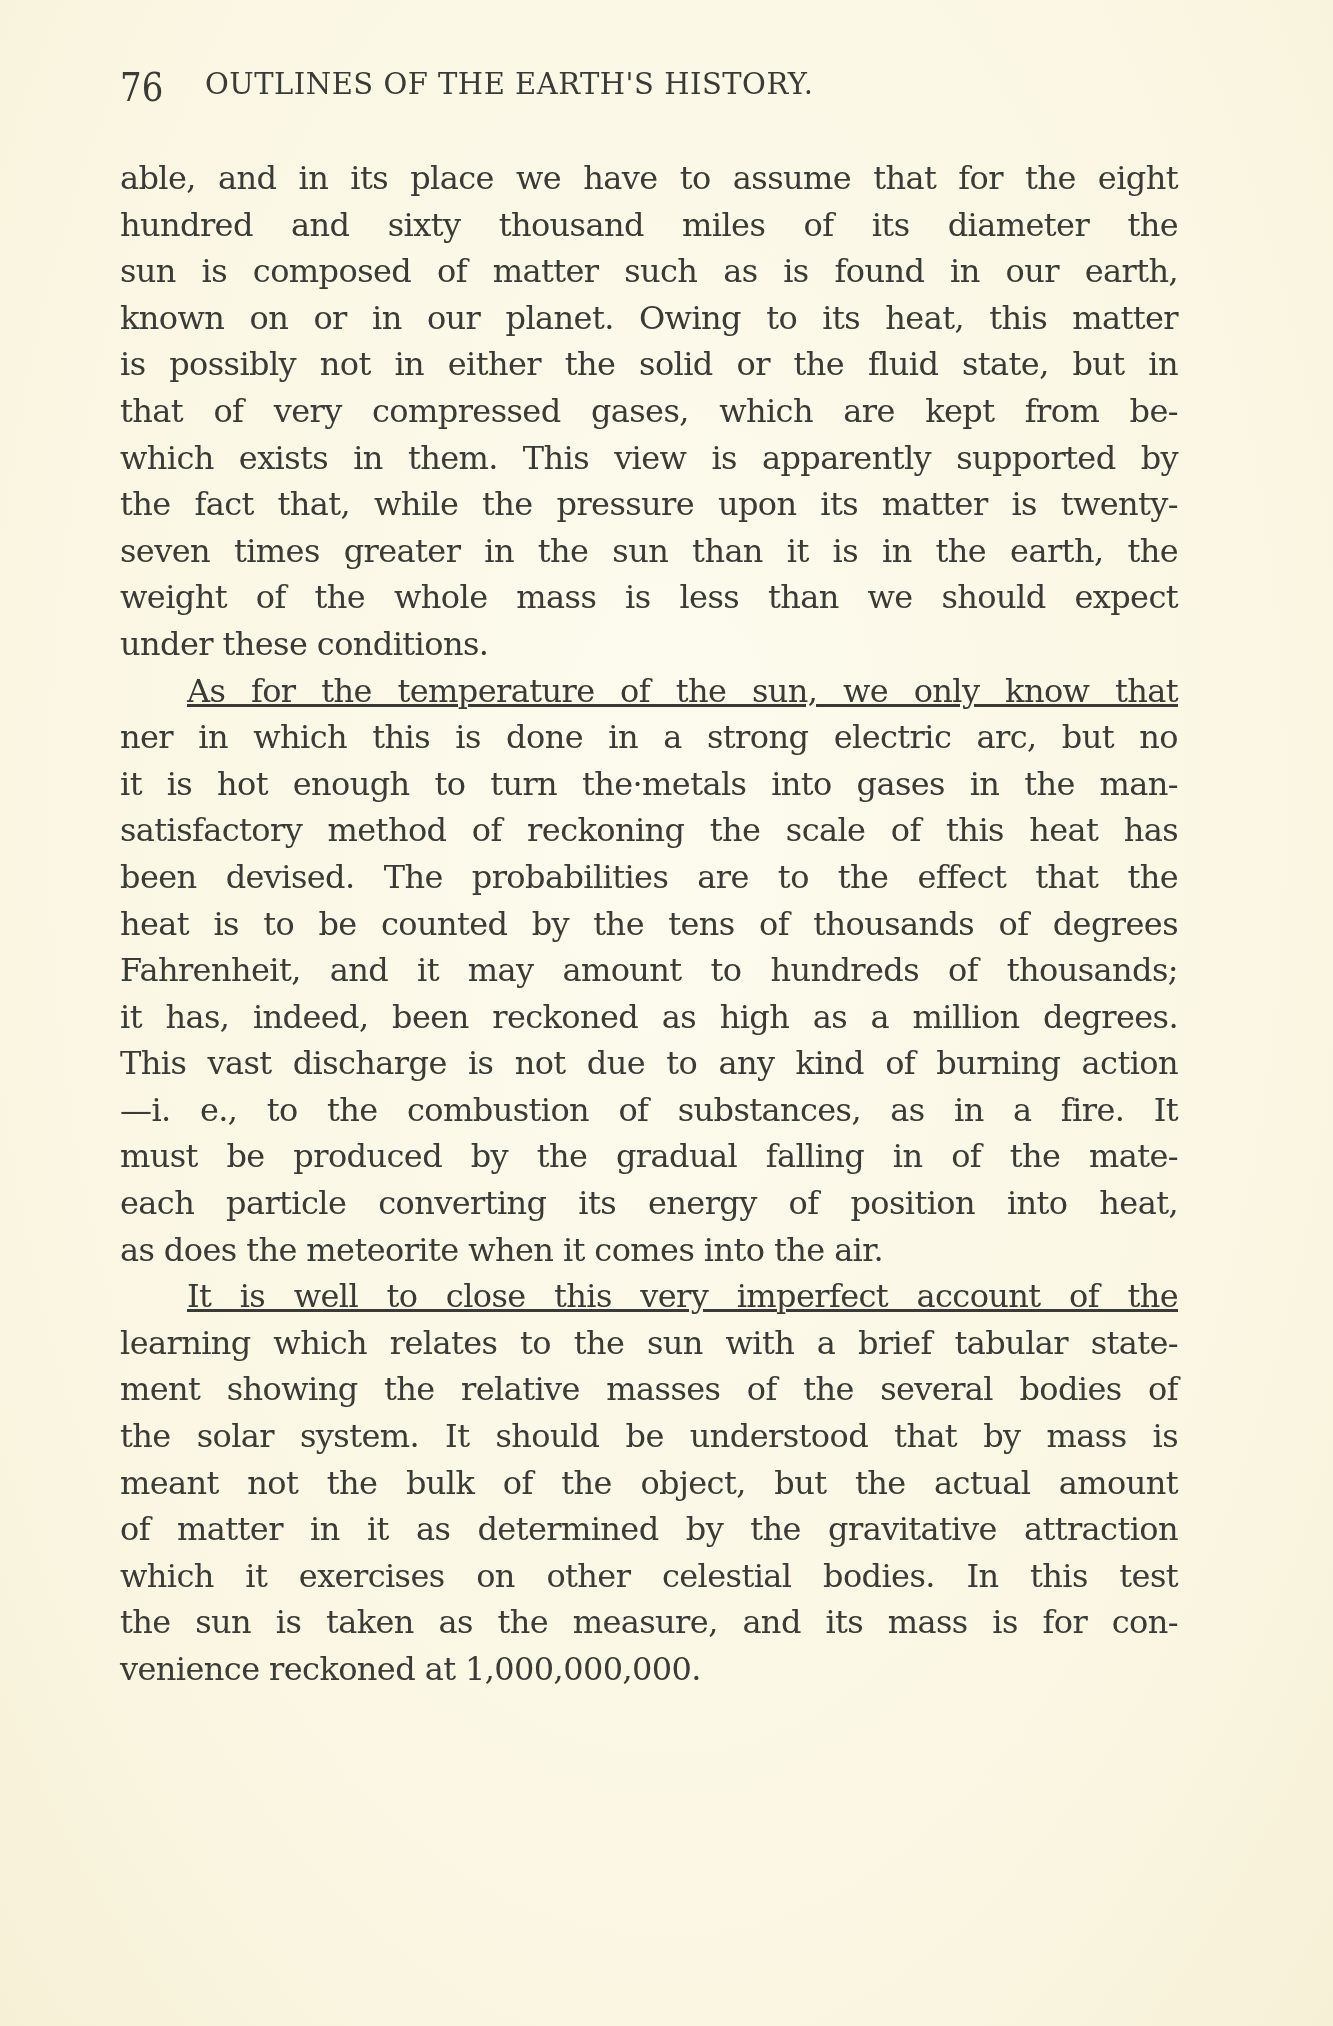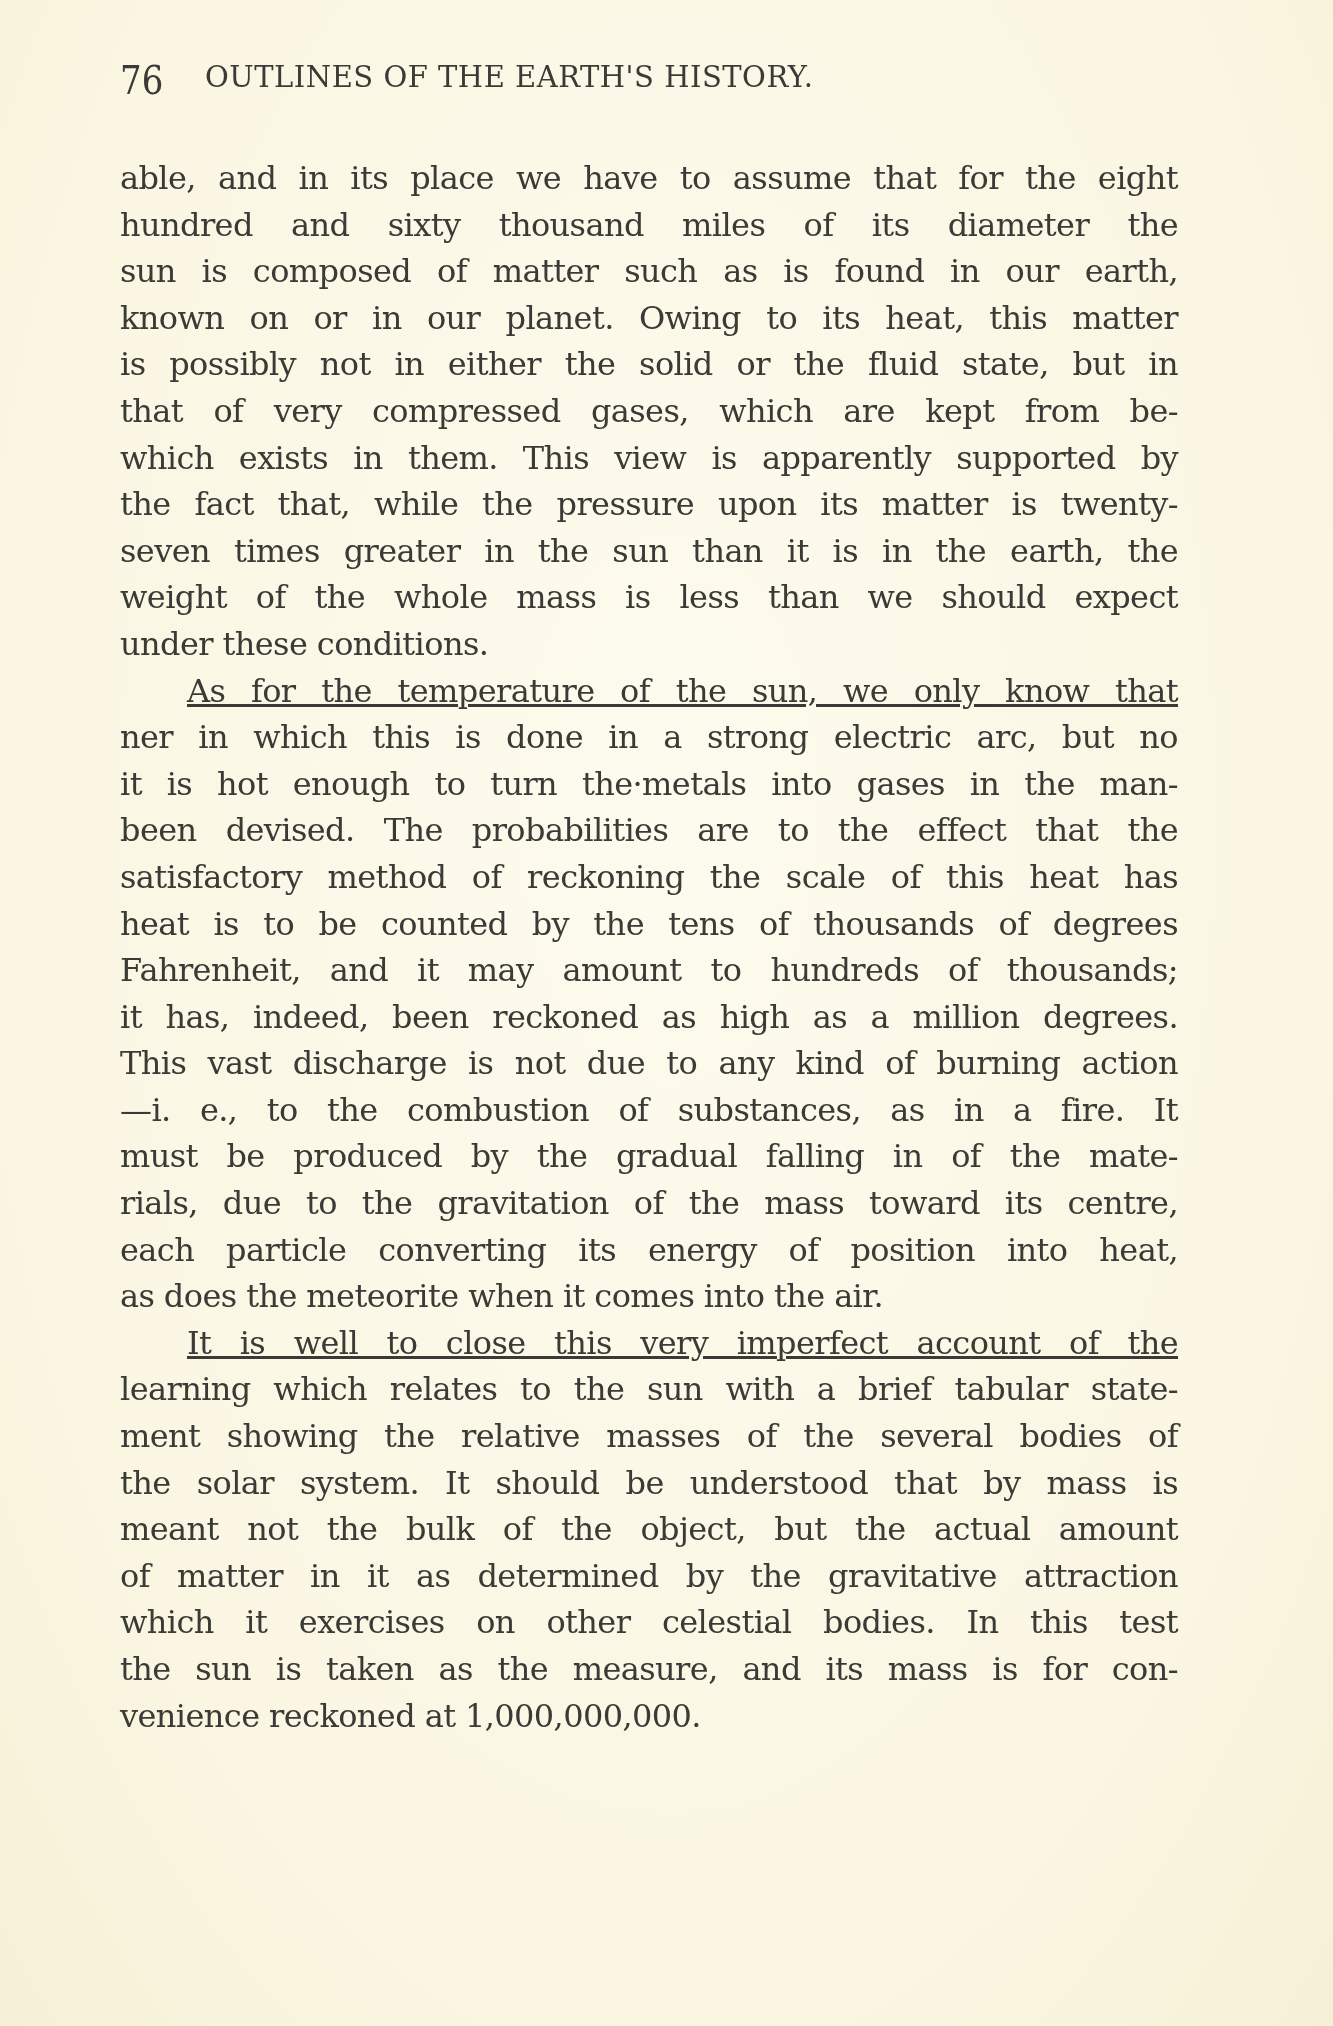--- a/index.html
+++ b/index.html
@@ -17,21 +17,21 @@
       font-family: "DejaVu Serif", "Liberation Serif", serif;
     }
     .page {
       position: absolute;
       left: 120px;
       top: 0;
       width: 1058px;
     }
     .running-head {
       position: absolute;
-      top: 57px;
+      top: 64px;
       left: 0;
       width: 1058px;
       height: 50px;
     }
     .page-number {
       position: absolute;
       left: 0;
       top: 0;
       font-size: 34px;
       letter-spacing: 0px;
@@ -94,29 +94,28 @@
         <span class="line">which exists in them.  This view is apparently supported by</span>
         <span class="line">the fact that, while the pressure upon its matter is twenty-</span>
         <span class="line">seven times greater in the sun than it is in the earth, the</span>
         <span class="line">weight of the whole mass is less than we should expect</span>
         <span class="line last">under these conditions.</span>
       </div>
       <div>
         <span class="line indent">As for the temperature of the sun, we only know that</span>
         <span class="line">ner in which this is done in a strong electric arc, but no</span>
         <span class="line">it is hot enough to turn the·metals into gases in the man-</span>
+        <span class="line">satisfactory method of reckoning the scale of this heat has</span>
         <span class="line">been devised.  The probabilities are to the effect that the</span>
-        <span class="line">satisfactory method of reckoning the scale of this heat has</span>
         <span class="line">heat is to be counted by the tens of thousands of degrees</span>
         <span class="line">Fahrenheit, and it may amount to hundreds of thousands;</span>
         <span class="line">it has, indeed, been reckoned as high as a million degrees.</span>
         <span class="line">This vast discharge is not due to any kind of burning action</span>
         <span class="line">—i. e., to the combustion of substances, as in a fire.  It</span>
         <span class="line">must be produced by the gradual falling in of the mate-</span>
-        <span class="line">rials, due to the gravitation of the mass toward its centre,</span>
         <span class="line">each particle converting its energy of position into heat,</span>
         <span class="line last">as does the meteorite when it comes into the air.</span>
       </div>
       <div>
         <span class="line indent">It is well to close this very imperfect account of the</span>
         <span class="line">learning which relates to the sun with a brief tabular state-</span>
         <span class="line">ment showing the relative masses of the several bodies of</span>
         <span class="line">the solar system.  It should be understood that by mass is</span>
         <span class="line">meant not the bulk of the object, but the actual amount</span>
         <span class="line">of matter in it as determined by the gravitative attraction</span>

